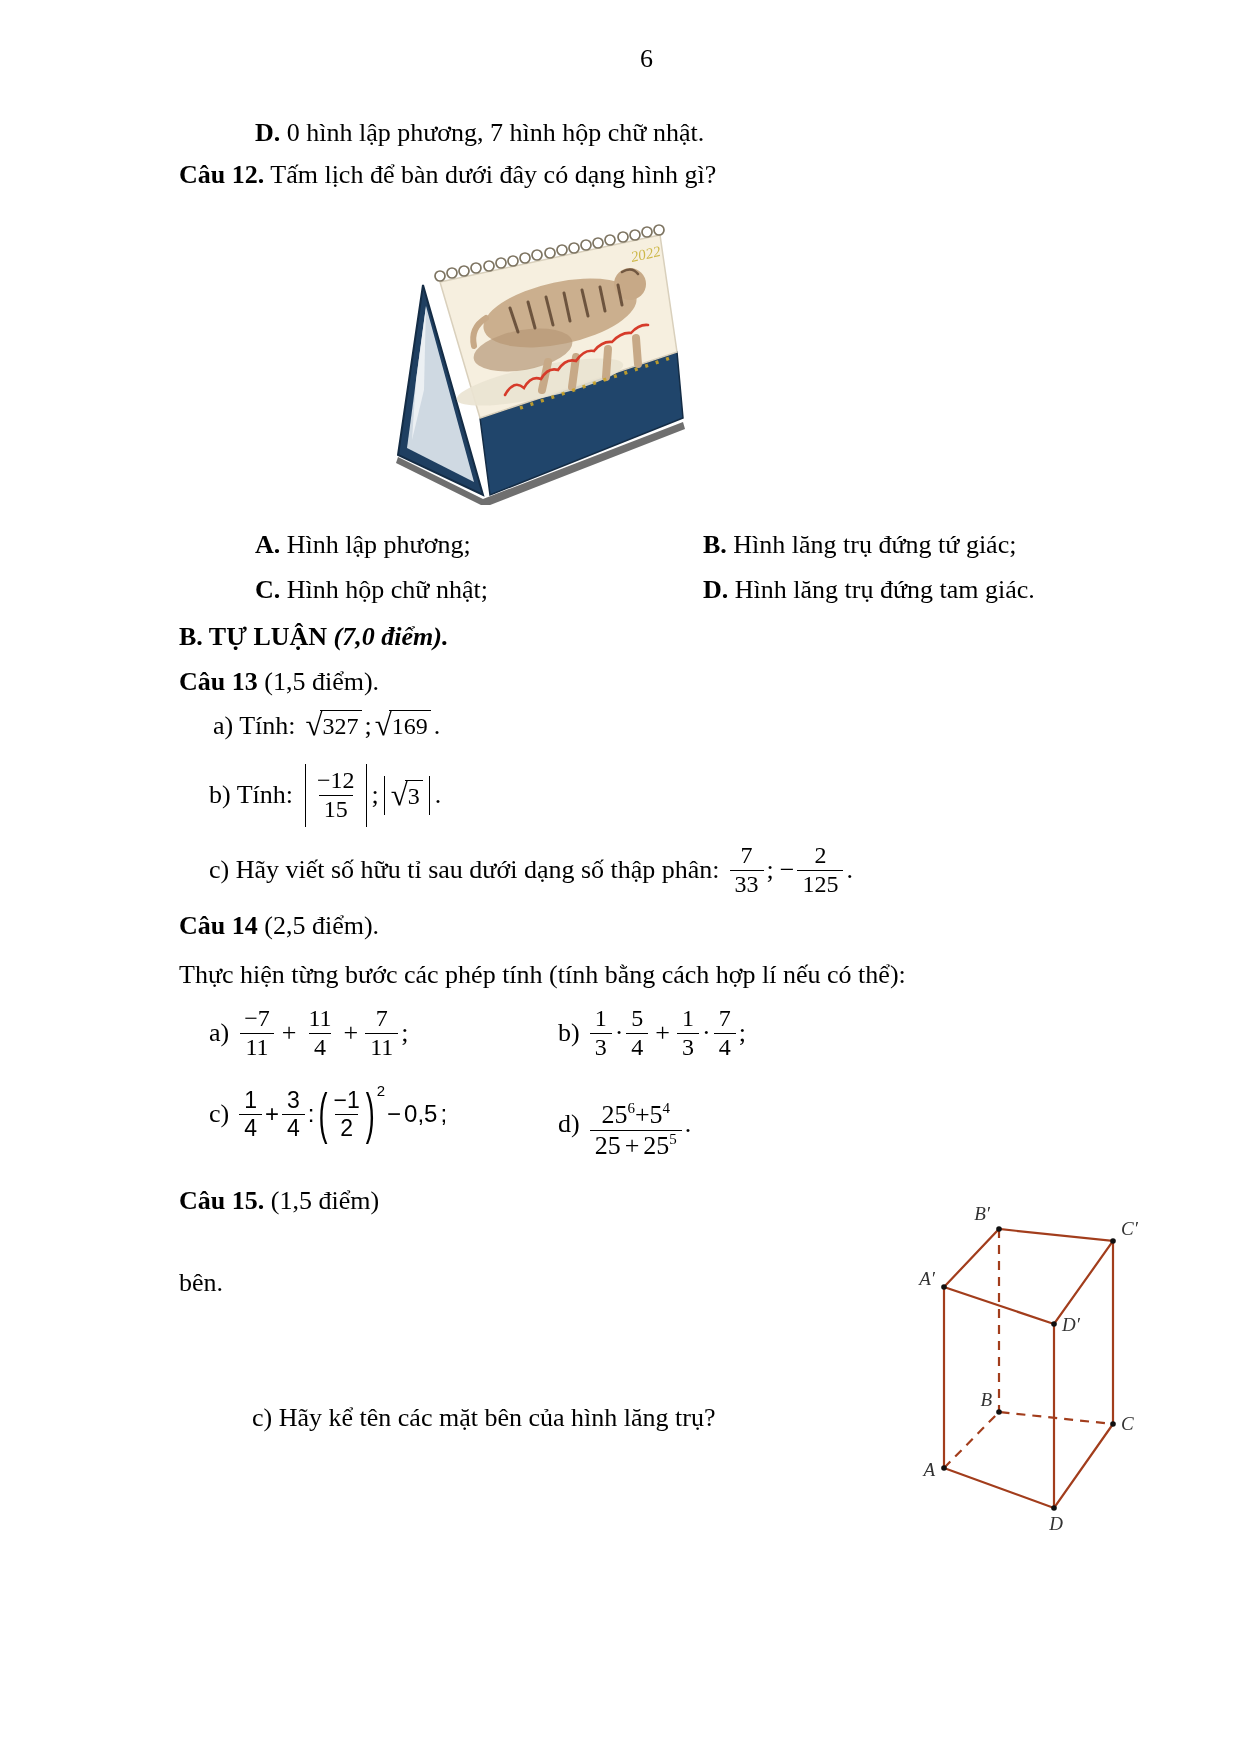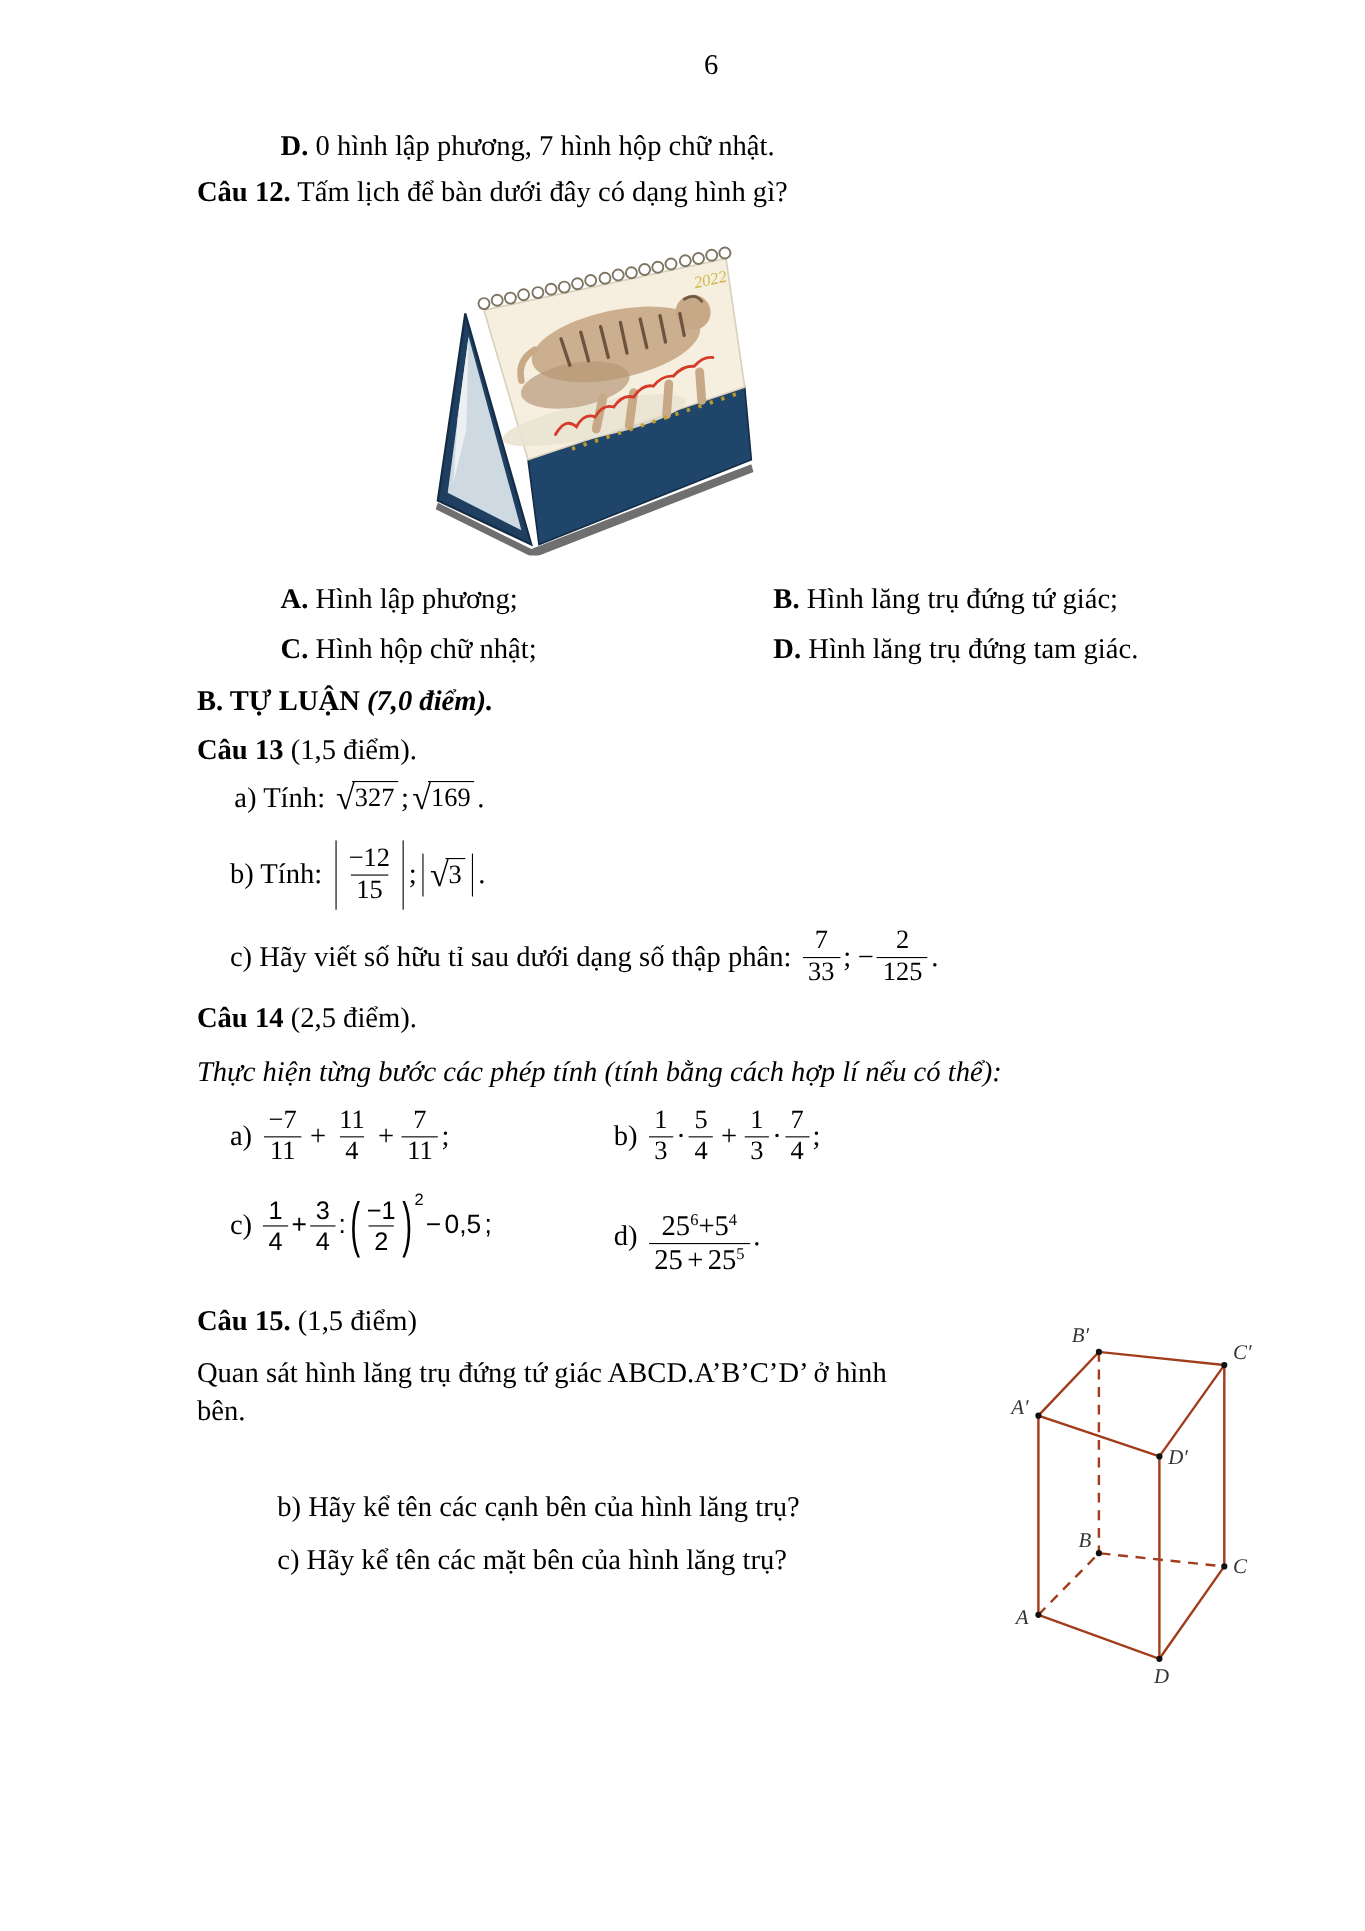--- a/index.html
+++ b/index.html
@@ -176,21 +176,21 @@
         <span class="num">2</span>
         <span class="den">125</span>
       </span>
     <span class="op-tight">.</span>
   </div>
 
   <div class="abs t" style="left:179px;top:909px;">
     <span class="b">Câu 14</span>
     <span>(2,5 điểm).</span>
   </div>
-  <div class="abs t" style="left:179px;top:958px;font-style:italic;">Thực hiện từng bước các phép tính (tính bằng cách hợp lí nếu có thể):</div>
+  <div class="abs t" style="left:179px;top:958px;">Thực hiện từng bước các phép tính (tính bằng cách hợp lí nếu có thể):</div>
 
   <div class="mrow" style="left:209px;top:1006px;">
     <span class="lbl">a)</span>
     <span class="frac">
         <span class="num">−7</span>
         <span class="den">11</span>
       </span>
     <span class="op">+</span>
     <span class="frac">
         <span class="num">11</span>
@@ -258,23 +258,21 @@
       <span class="num"><span>25</span><span class="sup">6</span><span>+</span><span>5</span><span class="sup">4</span></span>
       <span class="den"><span>25</span><span style="padding:0 4px;">+</span><span>25</span><span class="sup">5</span></span>
     </span>
     <span class="op-tight">.</span>
   </div>
 
   <div class="abs t" style="left:179px;top:1184px;">
     <span class="b">Câu 15.</span>
     <span>(1,5 điểm)</span>
   </div>
-  <div class="abs t" style="left:179px;top:1231px;">Quan sát hình lăng trụ đứng tứ giác ABCD.A’B’C’D’ ở hình</div>
   <div class="abs t" style="left:179px;top:1266px;">bên.</div>
-  <div class="abs t" style="left:252px;top:1353px;">b) Hãy kể tên các cạnh bên của hình lăng trụ?</div>
   <div class="abs t" style="left:252px;top:1401px;">c) Hãy kể tên các mặt bên của hình lăng trụ?</div>
 
   <svg class="abs" style="left:890px;top:1190px;" width="270" height="360" viewBox="0 0 270 360">
     <g stroke="#a23d1c" stroke-width="2.2" fill="none">
 
       <path d="M54,97 L109,39 L223,51 L164,134 Z"></path>
 
       <path d="M54,97 L54,278"></path>
       <path d="M164,134 L164,318"></path>
       <path d="M223,51 L223,234"></path>

